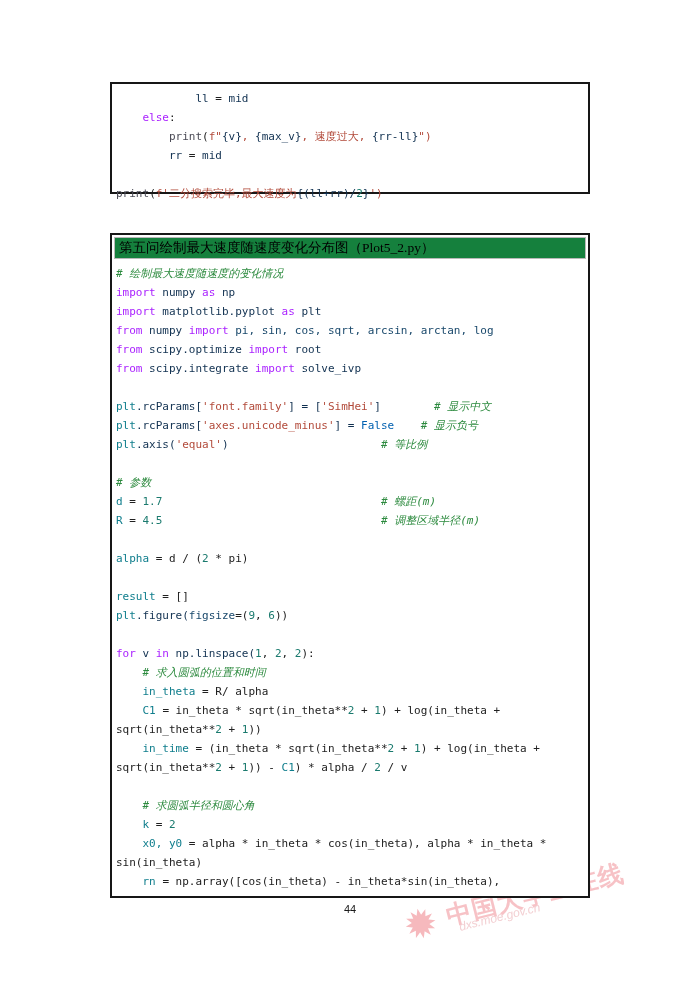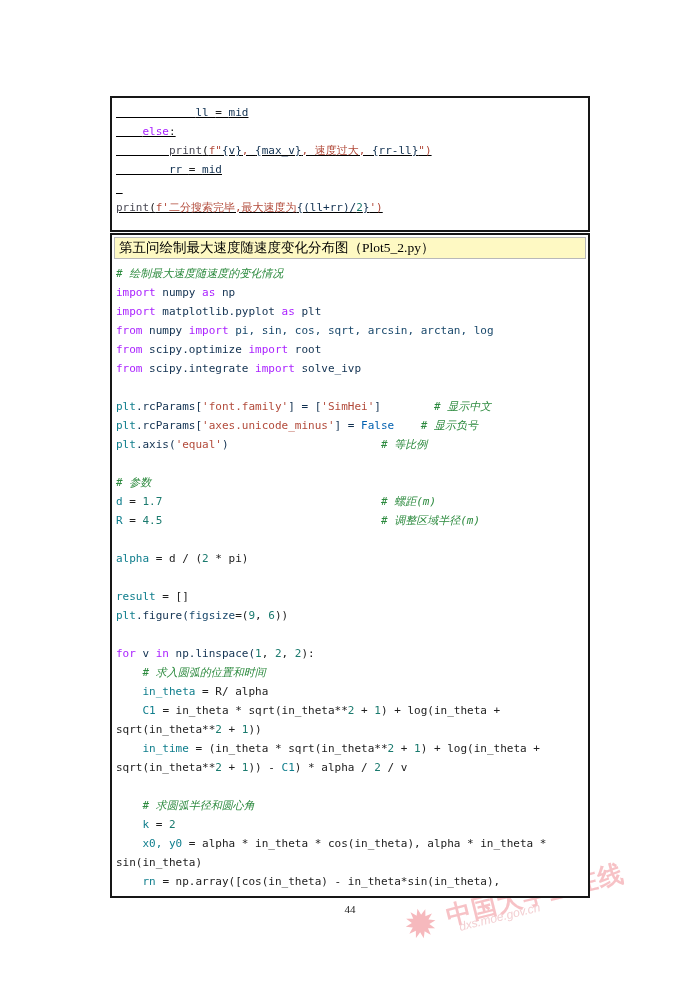--- a/index.html
+++ b/index.html
@@ -72,33 +72,32 @@
   .codebox {
     position: absolute;
     left: 110px;
     width: 480px;
     box-sizing: border-box;
     border: 2px solid #171717;
     background: #ffffff;
     z-index: 10;
   }
   #box-top {
-    top: 96px;
-    height: 136px;
-    text-decoration: underline;
+    top: 82px;
+    height: 112px;
   }
   #box-bottom {
     top: 233px;
     height: 665px;
     overflow: hidden;
   }
 
   .section-header {
     margin: 2px 2px 0 2px;
-    background: #fef9c3;
+    background: #15803d;
     border: 1px solid #b9b9b9;
     box-sizing: border-box;
     height: 22px;
     line-height: 20px;
     padding: 0 4px;
     font-family: "Liberation Serif", "DejaVu Serif", serif;
     font-size: 13.5px;
     color: #000000;
     white-space: nowrap;
     overflow: hidden;
@@ -129,21 +128,21 @@
   .nm   { color: #103050; }
   .teal { color: #0e7d8c; }
 
   
   .page-number {
     position: absolute;
     left: 0;
     top: 903px;
     width: 700px;
     text-align: center;
-    font-family: Liberation Serif, serif;
+    font-family: Liberation Sans, sans-serif;
     font-size: 11px;
     color: #1a1a1a;
     z-index: 11;
   }
 </style>
 </head>
 <body>
 
 <div class="page">
 

